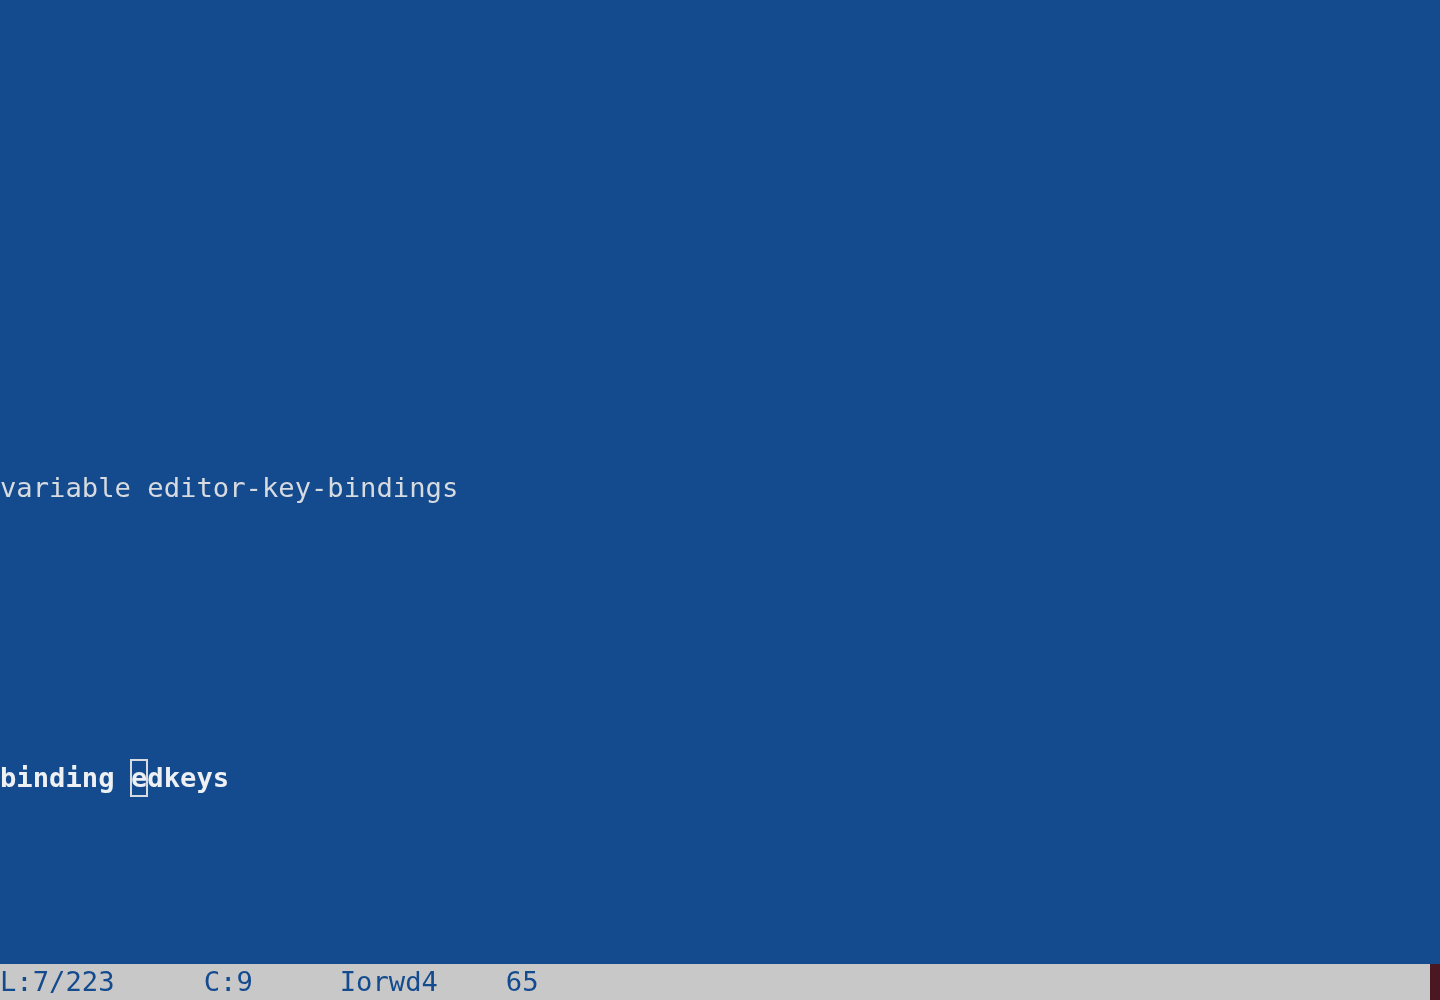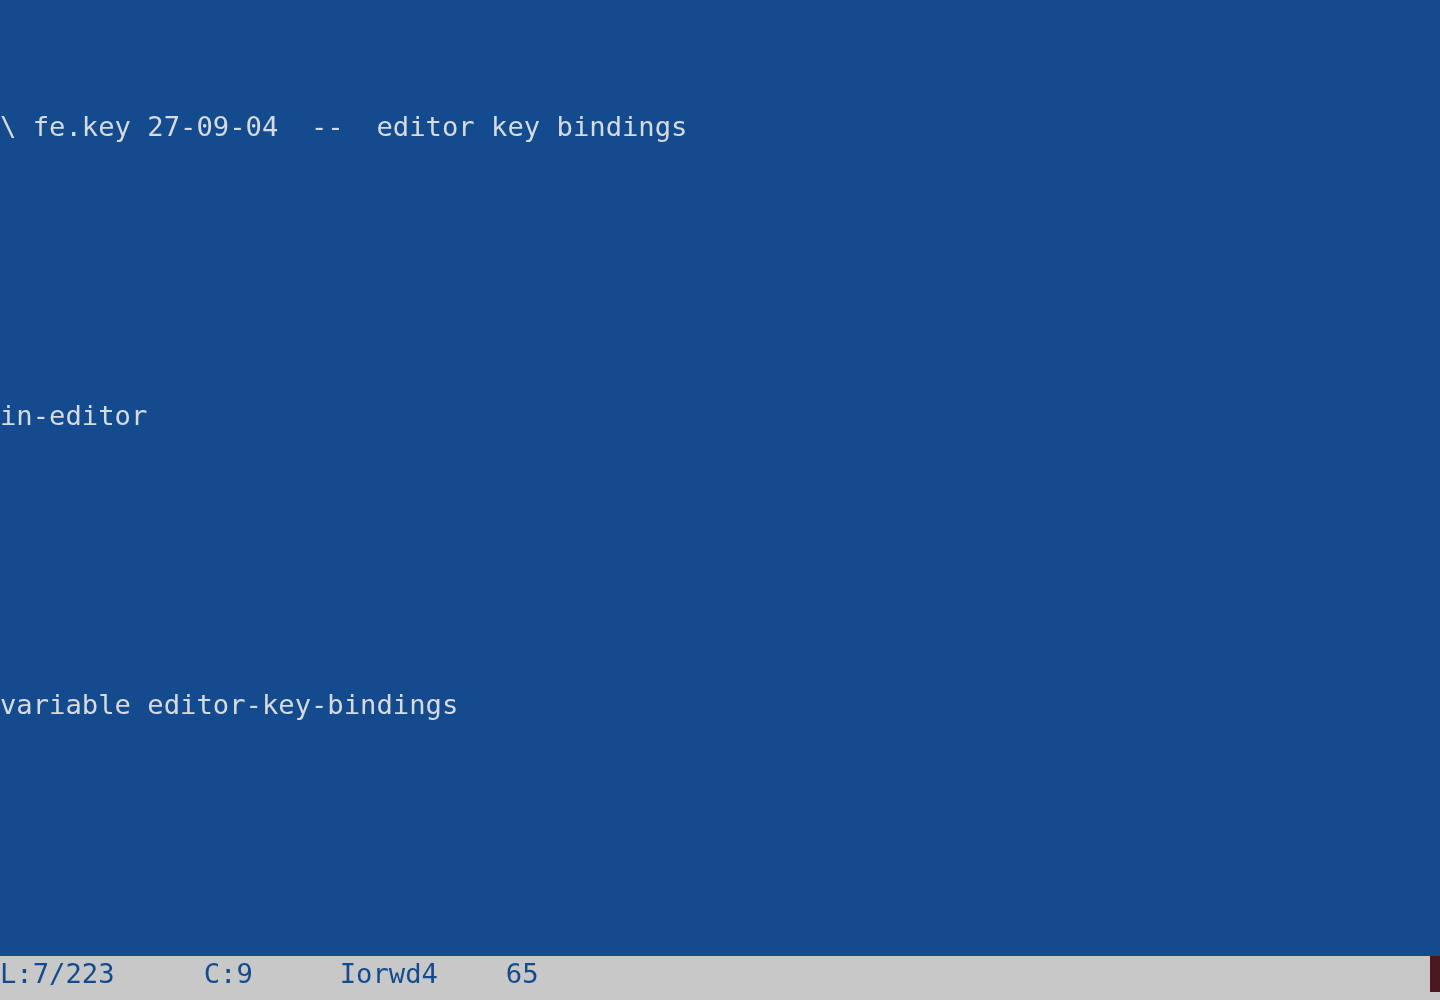--- a/index.html
+++ b/index.html
@@ -31,21 +31,21 @@
   .cursor-char {
     display:inline-block;
     outline: 2px solid #d7dbe0;
     outline-offset: -1px;
   }
   .status-bar {
     position: absolute;
     left: 0;
     right: 0;
     bottom: 0;
-    height: 44px;
+    height: 36px;
     background: #c8c8c8;
     color: #134b8e;
     font-size: 27.2px;
     line-height: 36px;
     white-space: pre;
     display: flex;
   }
   .status-segment { display:inline-block; }
   .status-right-cap {
     position: absolute;
@@ -54,25 +54,23 @@
     width: 10px;
     height: 36px;
     background: #4a1722;
   }
 </style>
 </head>
 <body>
 
 <div class="editor-area">
 
-  <div class="line">\ fe.key 27-09-04  --  editor key bindings</div>
 
   <div class="line"> </div>
 
-  <div class="line">in-editor</div>
 
   <div class="line"> </div>
 
   <div class="line">variable editor-key-bindings</div>
 
   <div class="line"> </div>
 
   <div class="line bold"><span>binding </span><span class="cursor-char">e</span><span>dkeys</span></div>
 
   

